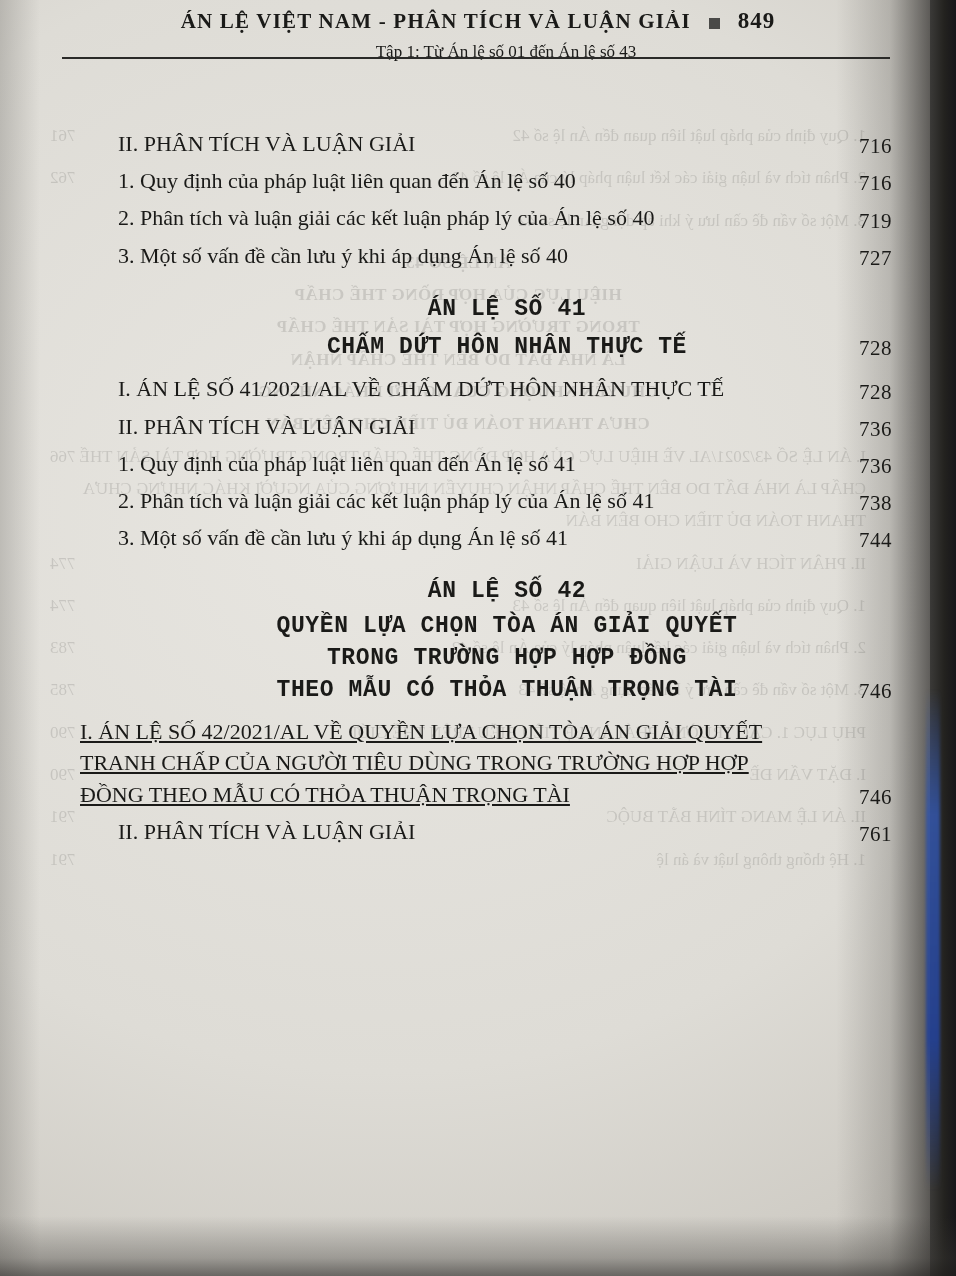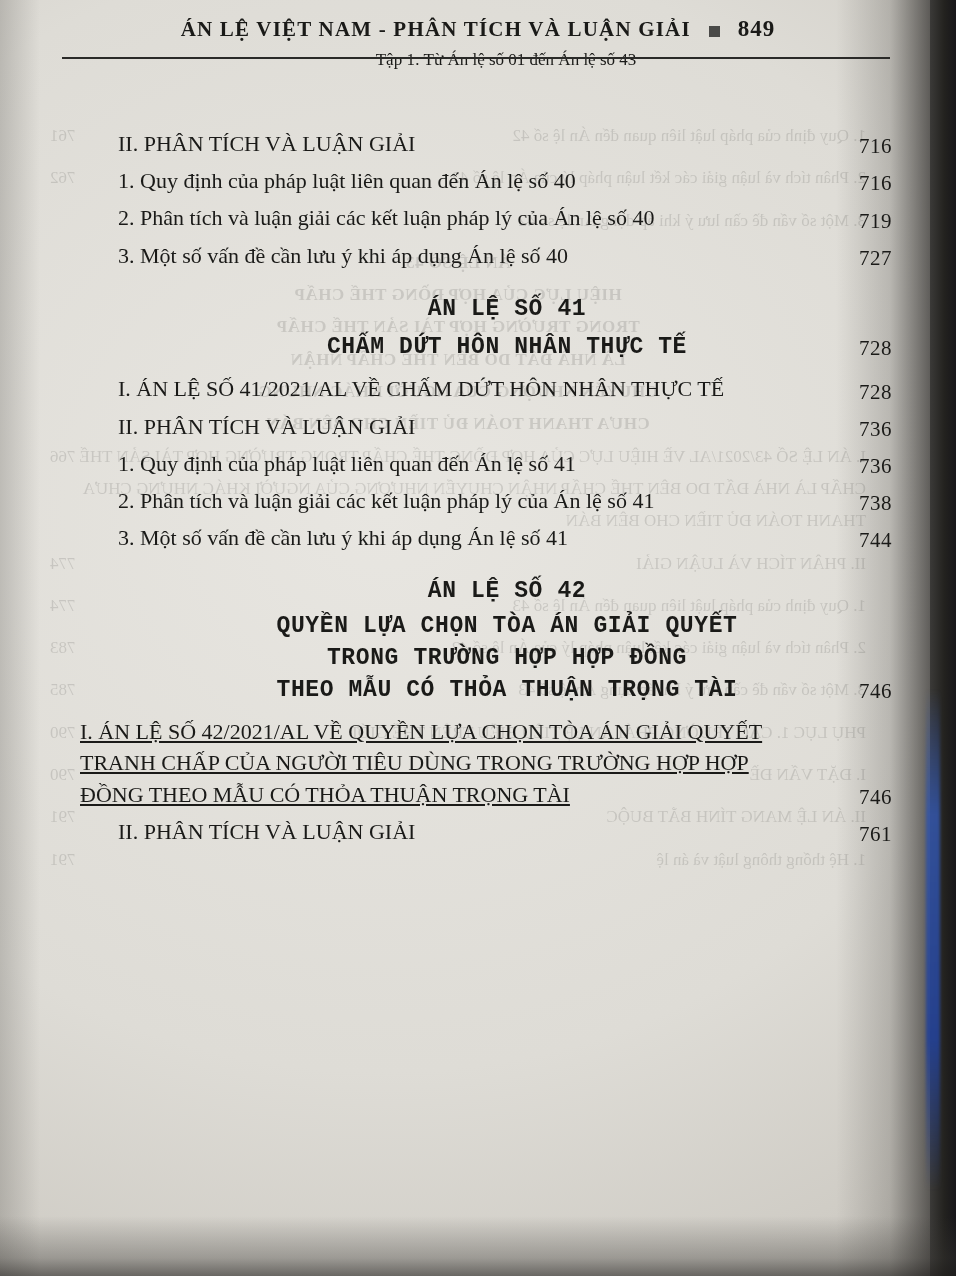--- a/index.html
+++ b/index.html
@@ -96,21 +96,20 @@
     position: relative;
     z-index: 3;
     padding: 0;
   }
   .header {
     position: absolute;
     top: 8px;
     left: 0;
     width: 100%;
     text-align: center;
-    margin-top: 8px;
   }
   .header-line1 {
     font-weight: bold;
     font-size: 21px;
     letter-spacing: 1.2px;
     display: inline-block;
   }
   .sqr {
     display: inline-block;
     width: 11px;

